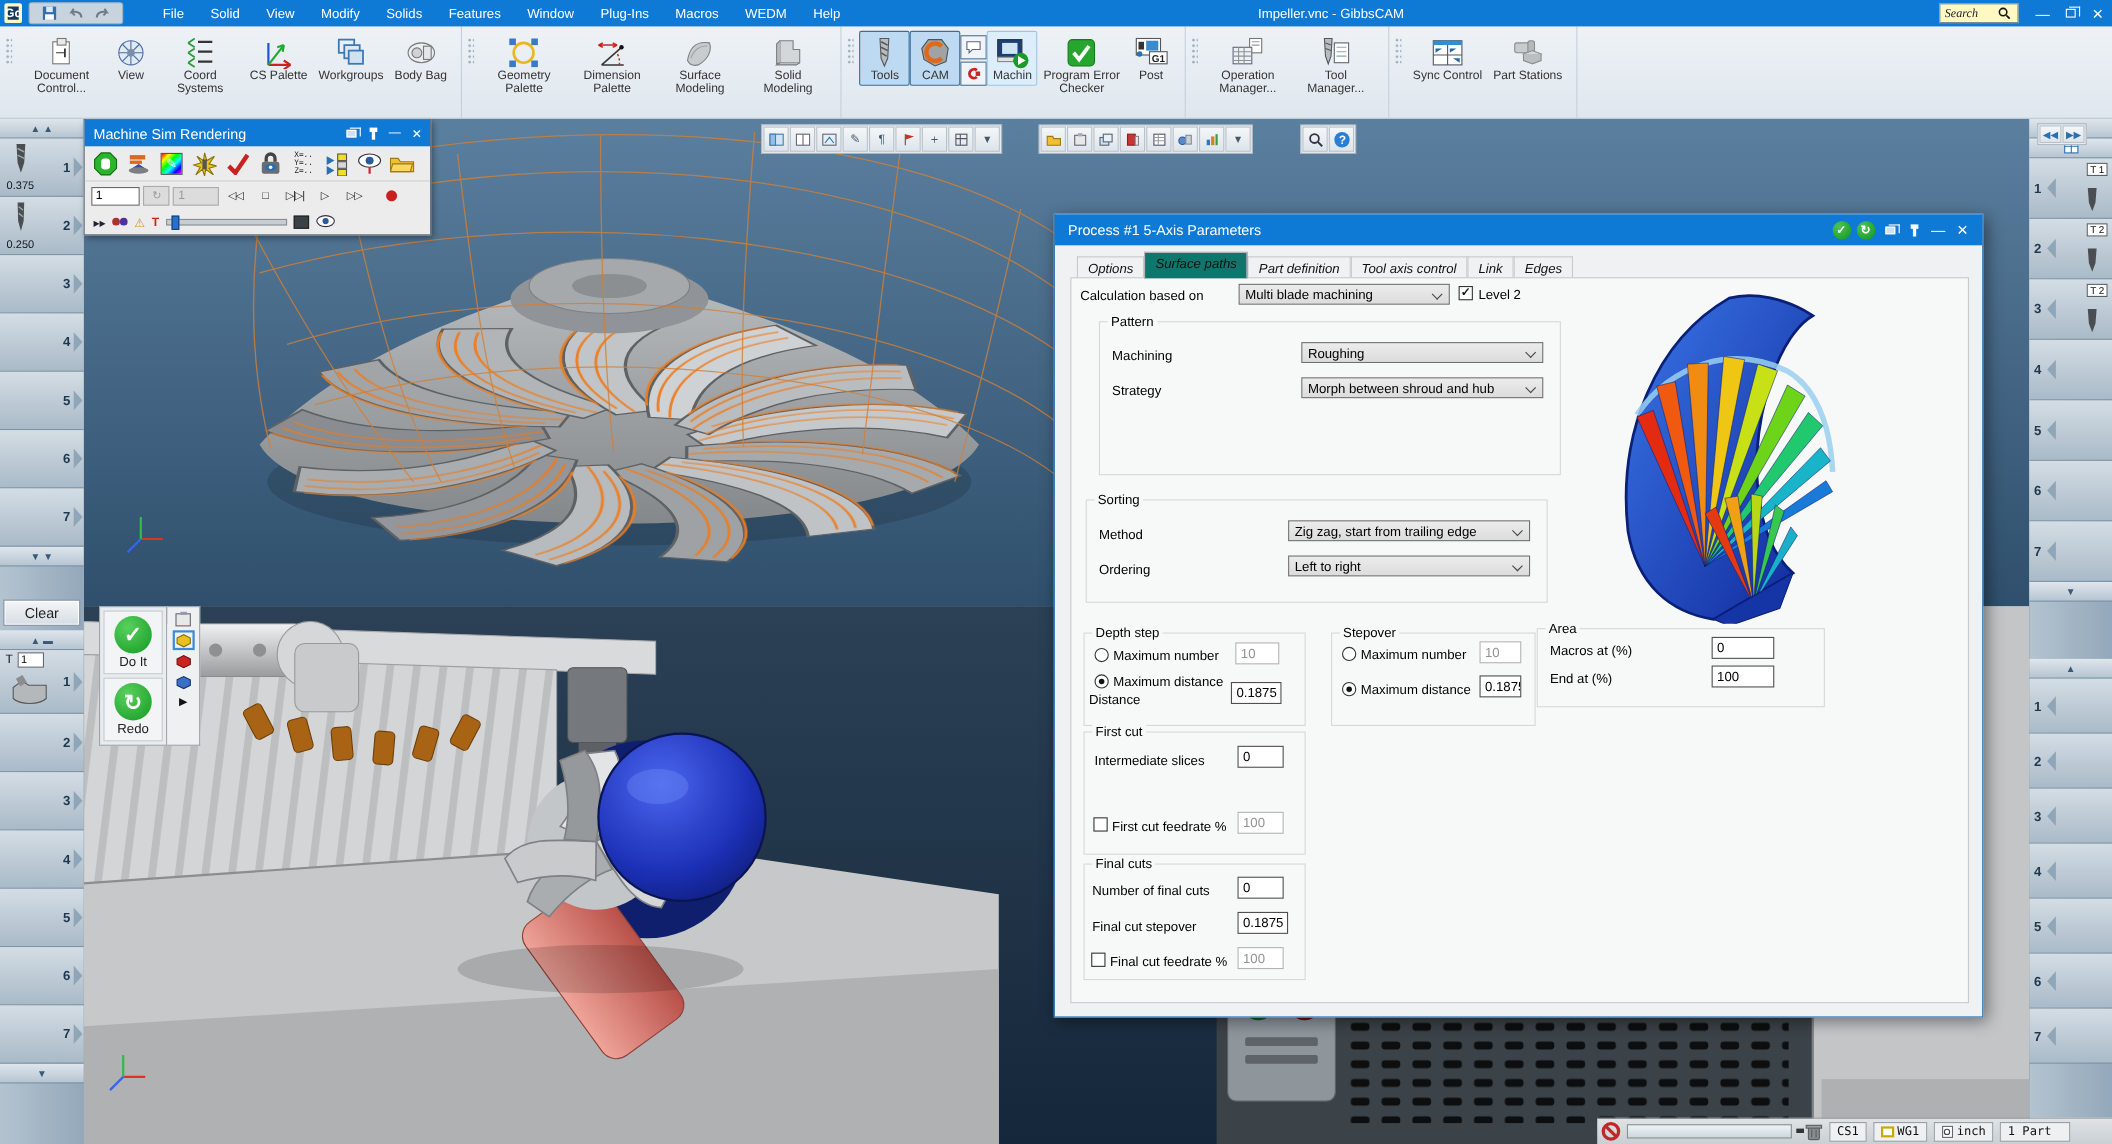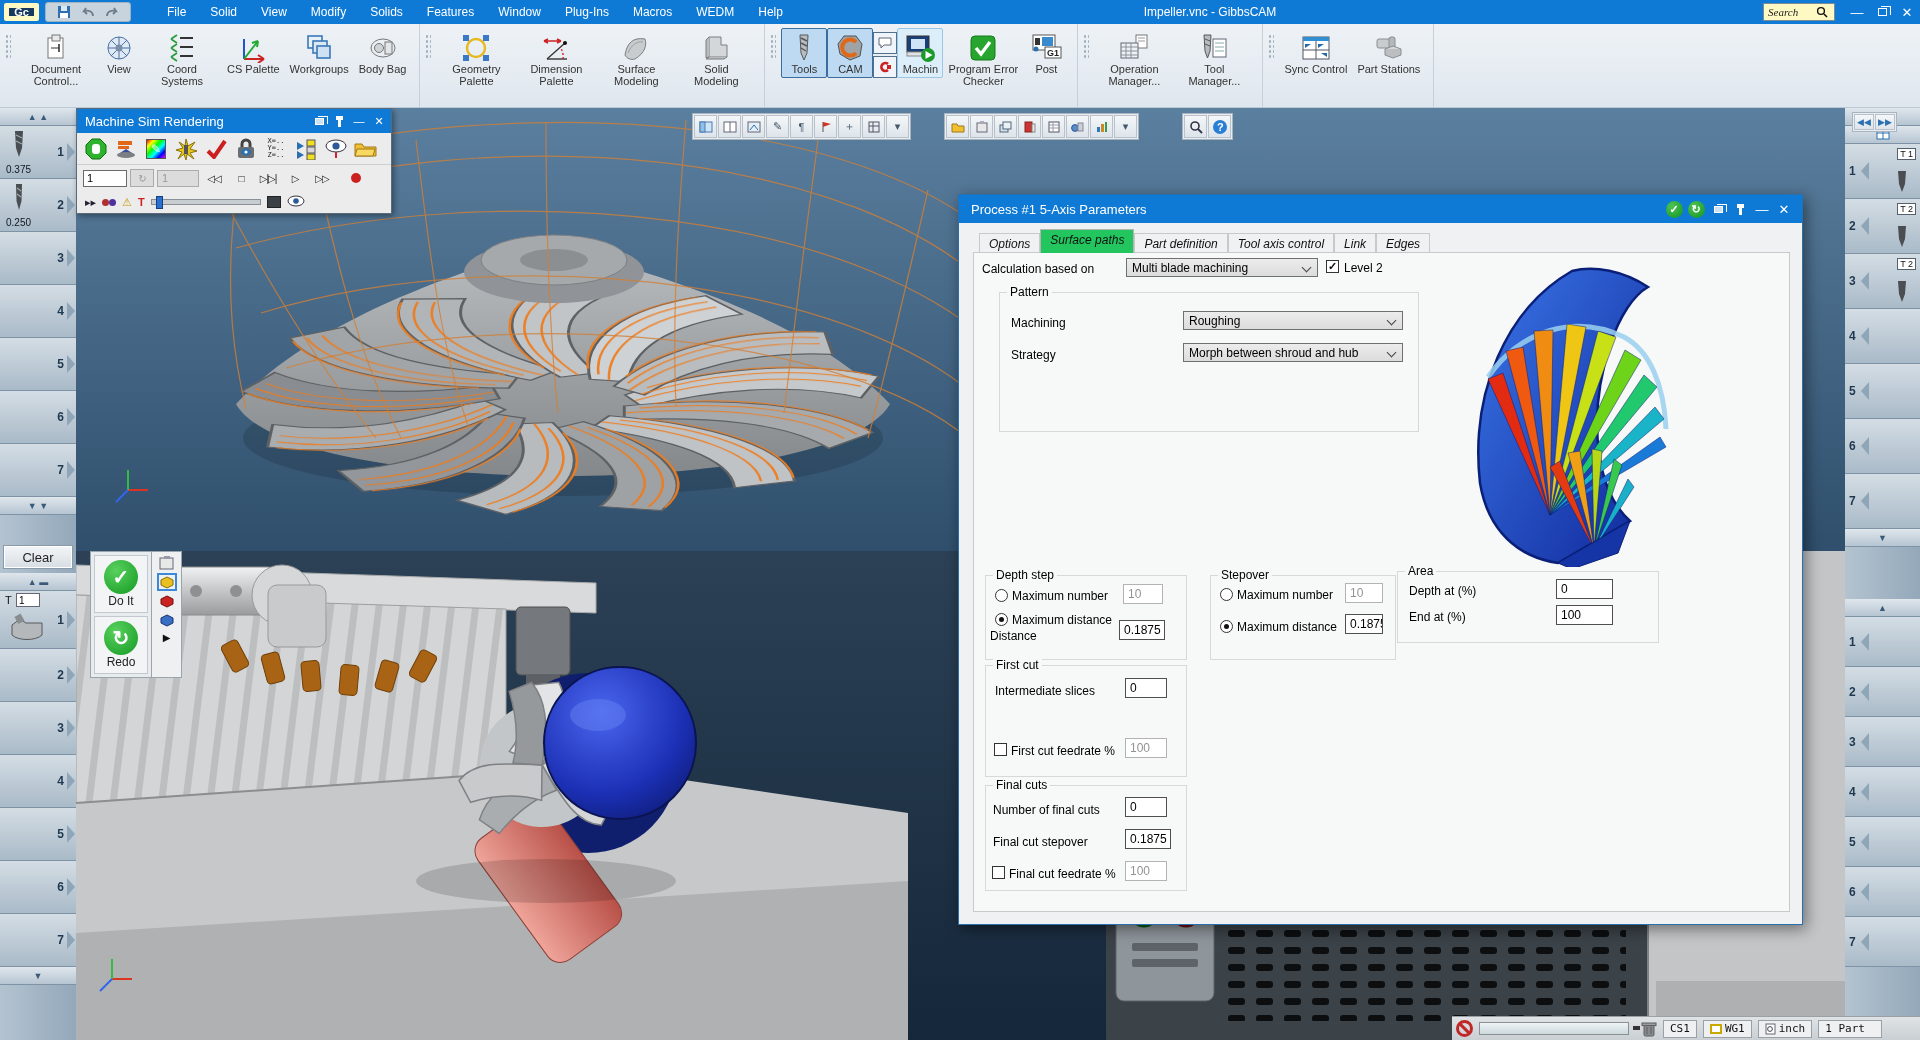--- a/index.html
+++ b/index.html
@@ -2,21 +2,21 @@
 <html><head>
 <meta charset="utf-8">
 <style>
   * { margin:0; padding:0; box-sizing:border-box; }
   html,body { width:1920px; height:1040px; overflow:hidden; font-family:"Liberation Sans",sans-serif; }
   .abs { position:absolute; }
   #app { position:relative; width:1920px; height:1040px; background:#e6ebf0; }
 
   
   #titlebar { left:0; top:0; width:1920px; height:24px; background:#0f7ad6; display:flex; align-items:center; color:#fff; z-index:30; }
-  .gc-badge { width:35px; height:18px; margin-left:4px; background:#17395f; border:5px solid #fef9c3; color:#fff; font-size:11px; font-weight:bold; display:flex; align-items:center; justify-content:center; border-radius:2px;}
+  .gc-badge { width:16px; height:18px; margin-left:4px; background:#17395f; border:3px solid #fef9c3; color:#fff; font-size:11px; font-weight:bold; display:flex; align-items:center; justify-content:center; border-radius:2px;}
   .qat { display:flex; align-items:center; gap:4px; background:#c7d3dd; border:1px solid #9fb2c2; border-radius:3px; height:20px; margin-left:6px; padding:0 8px; }
   .qat .qbtn { width:20px; height:16px; display:flex; align-items:center; justify-content:center; }
   .menus { display:flex; margin-left:26px; gap:4px; }
   .menu-item { color:#fff; font-size:12px; padding:3px 10px; cursor:default; }
   .win-title { position:absolute; left:1060px; width:300px; text-align:center; font-size:12px; color:#fff; }
   .search-wrap { position:absolute; left:1763px; top:3px; width:72px; height:18px; background:#fef9c3; border:1px solid #7a8a98; display:flex; align-items:center; }
   .search-wrap input { border:none; outline:none; width:52px; font-size:11px; padding-left:4px; background:transparent; font-family:"Liberation Sans",sans-serif;}
   .search-wrap input::placeholder { font-style:italic; color:#222; font-family:"Liberation Serif",serif; }
   .cap-btn { width:24px; height:24px; display:flex; align-items:center; justify-content:center; color:#fff; font-size:13px; }
   .cap-box { width:9px; height:8px; border:1px solid #fff; position:relative; }
@@ -80,21 +80,21 @@
   .blk { width:16px; height:14px; }
 
   
   #dlg { left:958px; top:194px; width:845px; height:731px; background:#f0f1f2; border:1px solid #2a6fae; z-index:15; box-shadow:3px 4px 14px rgba(0,0,0,.45); }
   #dlg .ttl { height:28px; background:#0f7ad6; color:#fff; display:flex; align-items:center; padding-left:12px; font-size:13px; }
   #dlg .ttl .sp { flex:1; }
   .dti { width:20px; height:20px; display:flex; align-items:center; justify-content:center; margin-right:2px; color:#fff; font-size:13px;}
   .gdot { width:17px; height:17px; border-radius:50%; background:radial-gradient(circle at 35% 30%,#4ec455,#0f9420); color:#fff; font-size:11px; font-weight:bold; display:flex; align-items:center; justify-content:center;}
   .tabs { position:absolute; left:20px; top:36px; display:flex; align-items:flex-end; height:22px;font-style:italic; }
   .tab { font-size:12px; color:#111; background:#f0f1f2; border:1px solid #c9c9c9; border-bottom:none; padding:3px 9px 3px; height:20px; }
-  .tab.act { background:#22c55e; height:24px; border-color:#b5b5b5; position:relative; z-index:2; }
+  .tab.act { background:#0f766e; height:24px; border-color:#b5b5b5; position:relative; z-index:2; }
   .page { position:absolute; left:14px; top:57px; width:817px; height:660px; background:#f7f8f8; border:1px solid #c9c9c9; }
   .lbl { position:absolute; font-size:12px; color:#000; white-space:nowrap; }
   .combo { position:absolute; height:19px; background:linear-gradient(#ececec,#dcdcdc); border:1px solid #707070; font-size:12px; display:flex; align-items:center; padding:0 18px 0 5px; white-space:nowrap; overflow:hidden;}
   .combo::after { content:""; position:absolute; right:7px; top:5px; width:6px; height:6px; border-right:1.5px solid #454545; border-bottom:1.5px solid #454545; transform:rotate(45deg);}
   .field { position:absolute; height:20px; background:#fff; border:1px solid #4f4f4f; font-size:12px; padding-left:4px; width:47px; font-family:"Liberation Sans",sans-serif; }
   .field.dis { border-color:#b3b3b3; color:#939393; }
   .grp { position:absolute; border:1px solid #d8d8d8; }
   .grp .gl { position:absolute; top:-8px; left:7px; background:#f7f8f8; padding:0 3px; font-size:12px; color:#000; white-space:nowrap;}
   .rd { position:absolute; width:13px; height:13px; border:1px solid #333; border-radius:50%; background:#fff; }
   .rd.sel::after { content:""; position:absolute; left:3px; top:3px; width:5px; height:5px; border-radius:50%; background:#111; }
@@ -997,20 +997,27 @@
       <span class="lbl" style="left:370px;top:8px">Level 2</span>
 
       <div class="grp" style="left:25px;top:39px;width:420px;height:140px">
         <span class="gl">Pattern</span>
         <span class="lbl" style="left:11px;top:23px">Machining</span>
         <div class="combo" style="left:183px;top:18px;width:220px">Roughing</div>
         <span class="lbl" style="left:11px;top:55px">Strategy</span>
         <div class="combo" style="left:183px;top:50px;width:220px">Morph between shroud and hub</div>
       </div>
 
+      <div class="grp" style="left:13px;top:201px;width:420px;height:94px">
+        <span class="gl">Sorting</span>
+        <span class="lbl" style="left:11px;top:24px">Method</span>
+        <div class="combo" style="left:183px;top:18px;width:220px">Zig zag, start from trailing edge</div>
+        <span class="lbl" style="left:11px;top:56px">Ordering</span>
+        <div class="combo" style="left:183px;top:50px;width:220px">Left to right</div>
+      </div>
 
       <div class="grp" style="left:11px;top:322px;width:202px;height:85px">
         <span class="gl">Depth step</span>
         <span class="rd" style="left:9px;top:13px"></span>
         <span class="lbl" style="left:26px;top:13px">Maximum number</span>
         <input class="field dis" style="left: 137px; top: 8px; width: 40px;" value="10">
         <span class="rd sel" style="left:9px;top:37px"></span>
         <span class="lbl" style="left:26px;top:37px">Maximum distance</span>
         <span class="lbl" style="left:4px;top:53px">Distance</span>
         <input class="field" style="left: 133px; top: 44px; width: 46px;" value="0.1875">
@@ -1021,21 +1028,21 @@
         <span class="rd" style="left:9px;top:12px"></span>
         <span class="lbl" style="left:26px;top:12px">Maximum number</span>
         <input class="field dis" style="left: 134px; top: 7px; width: 38px;" value="10">
         <span class="rd sel" style="left:9px;top:44px"></span>
         <span class="lbl" style="left:26px;top:44px">Maximum distance</span>
         <input class="field" style="left: 134px; top: 38px; width: 38px;" value="0.1875">
       </div>
 
       <div class="grp" style="left:423px;top:318px;width:262px;height:72px">
         <span class="gl">Area</span>
-        <span class="lbl" style="left:11px;top:12px">Depth at (%)</span>
+        <span class="lbl" style="left:11px;top:12px">Macros at (%)</span>
         <input class="field" style="left: 158px; top: 7px; width: 57px;" value="0">
         <span class="lbl" style="left:11px;top:38px">End at (%)</span>
         <input class="field" style="left: 158px; top: 33px; width: 57px;" value="100">
       </div>
 
       <div class="grp" style="left:11px;top:412px;width:202px;height:112px">
         <span class="gl">First cut</span>
         <span class="lbl" style="left:9px;top:18px">Intermediate slices</span>
         <input class="field" style="left: 139px; top: 12px; width: 42px;" value="0">
         <span class="cb" style="left:8px;top:77px"></span>

